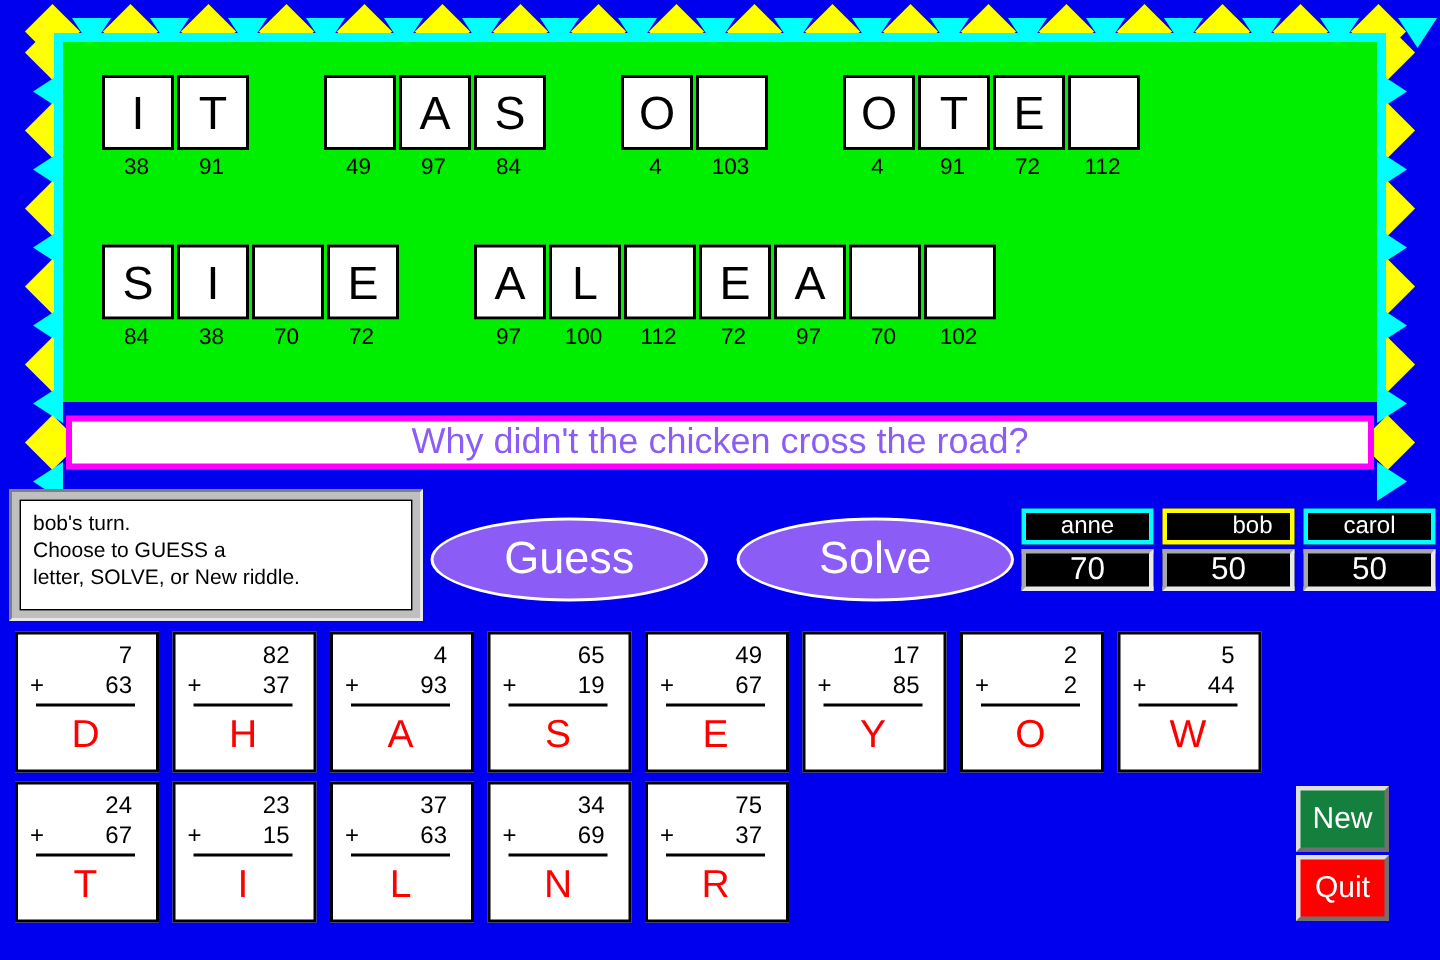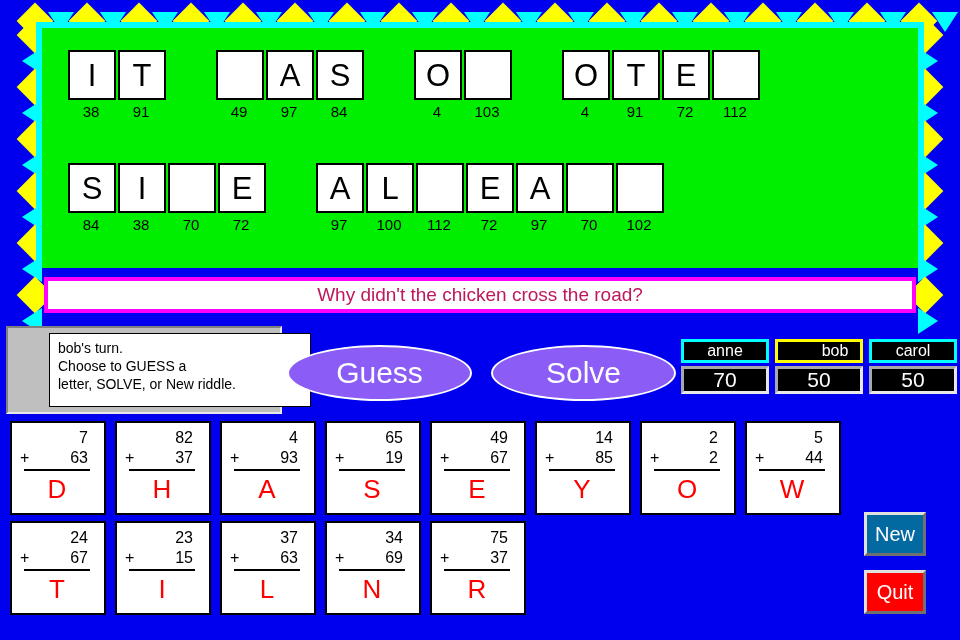--- a/index.html
+++ b/index.html
@@ -88,22 +88,22 @@
     box-sizing: border-box;
     padding: 4px;
   }
   #riddle-inner {
     width: 100%; height: 100%;
     background: #FFFFFF;
     box-sizing: border-box;
     display: flex;
     align-items: center;
     justify-content: center;
-    font-size: 19px;
-    color: #be185d;
+    font-size: 24px;
+    color: #8b5cf6;
   }
 
   
   #msgbox {
     position: absolute;
     left: 6px; top: 326px;
     width: 276px; height: 88px;
     background: #BFBFBF;
     border-top: 2px solid #808080;
     border-left: 2px solid #808080;
@@ -114,21 +114,20 @@
   }
   #msgbox-inner {
     width: 100%; height: 100%;
     background: #FFFFFF;
     border: 1px solid #000000;
     box-sizing: border-box;
     padding: 6px 8px;
     font-size: 14px;
     color: #000000;
     line-height: 1.28;
-    margin-left: 36px;
   }
 
   
   .pill {
     position: absolute;
     width: 185px; height: 56px;
     background: #8b5cf6;
     border: 2px solid #FFFFFF;
     border-radius: 50%;
     box-sizing: border-box;
@@ -234,21 +233,21 @@
     font-size: 20px;
     display: flex;
     align-items: center;
     justify-content: center;
     cursor: pointer;
     border-top: 3px solid #E0E0E0;
     border-left: 3px solid #E0E0E0;
     border-right: 3px solid #707070;
     border-bottom: 3px solid #707070;
   }
-  #btn-new  { left: 864px; top: 512px; background: #0369a1; }
+  #btn-new  { left: 864px; top: 524px; background: #15803d; }
   #btn-quit { left: 864px; top: 570px; background: #FF0000; }
 </style>
 </head>
 <body>
 
 <div id="board-wrap">
   <div id="board-deco">
       <div class="dia" style="position: absolute; background: rgb(255, 255, 0); left: 0px; top: 0px;"></div>
       <div style="position: absolute; left: 26px; top: 4px; width: 0px; height: 0px; border-left: 13px solid transparent; border-right: 13px solid transparent; border-top: 20px solid rgb(0, 255, 255);"></div>
       <div class="dia" style="position: absolute; background: rgb(255, 255, 0); left: 52px; top: 0px;"></div>
@@ -489,21 +488,21 @@
     <div class="card">
       <div class="c-top">49</div>
       <div class="c-add">
         <span>+</span>
         <span>67</span>
       </div>
       <div class="c-rule"></div>
       <div class="c-letter">E</div>
     </div>
     <div class="card">
-      <div class="c-top">14</div>
+      <div class="c-top">17</div>
       <div class="c-add">
         <span>+</span>
         <span>85</span>
       </div>
       <div class="c-rule"></div>
       <div class="c-letter">Y</div>
     </div>
     <div class="card">
       <div class="c-top">2</div>
       <div class="c-add">

